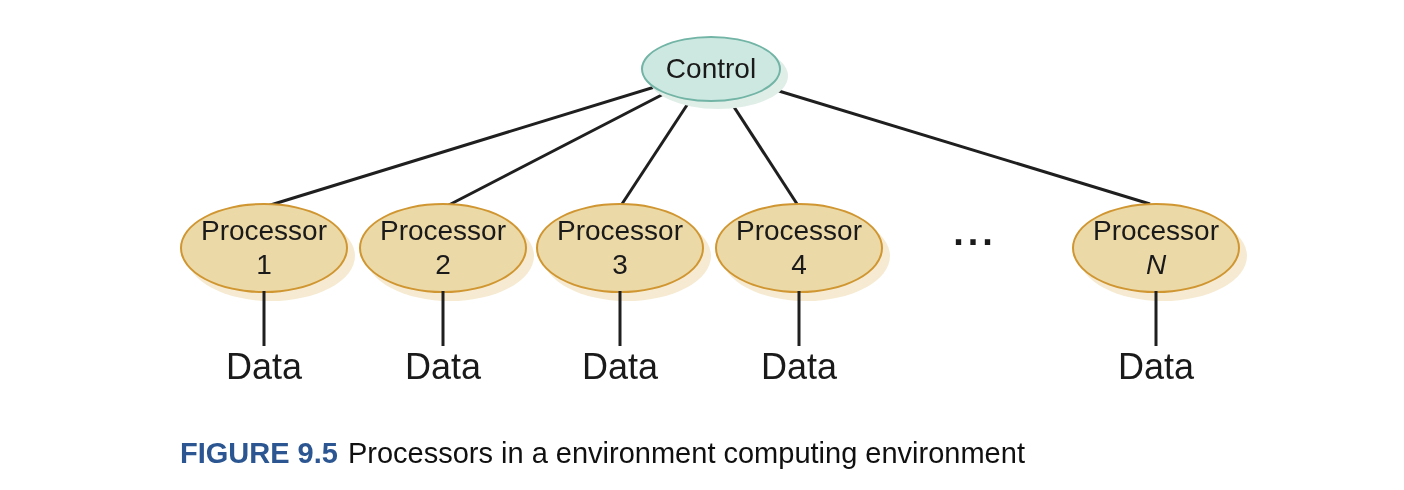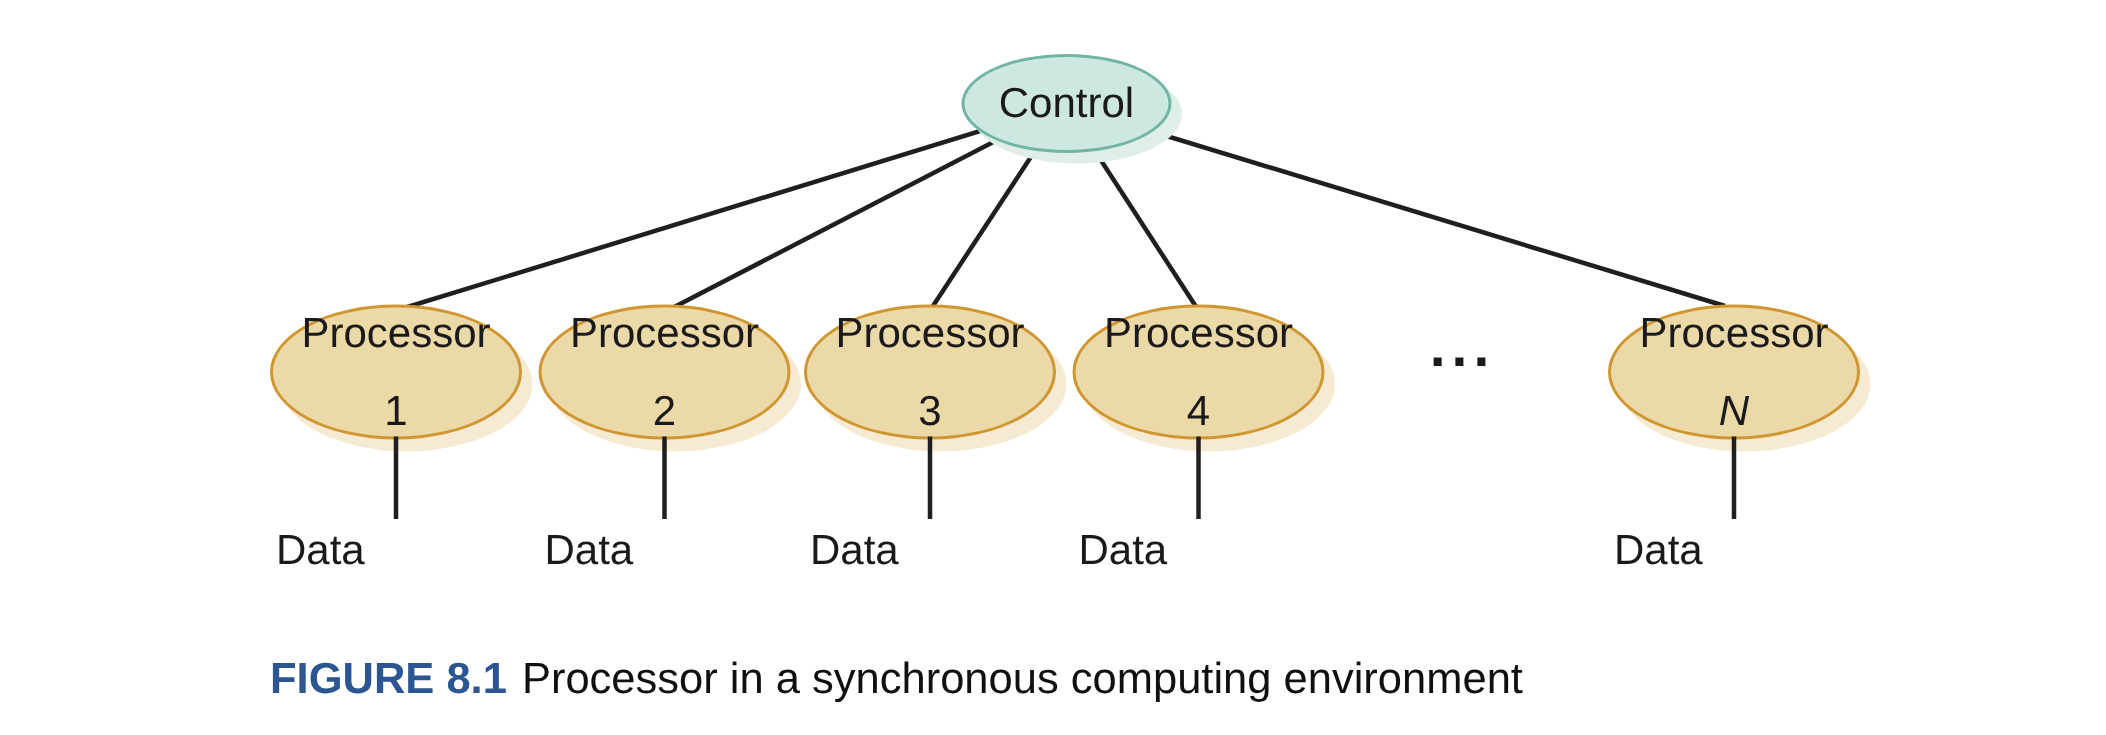--- a/index.html
+++ b/index.html
@@ -42,30 +42,29 @@
   }
 
   .proc {
     top: 203px;
     width: 168px; height: 90px;
     background: #ecd9a8;
     border: 2px solid #d09631;
     box-shadow: 7px 8px 0 #f6ebd2;
     font-size: 28px;
     line-height: 34px;
-    justify-content: space-between;
   }
 
   .dataset {
     position: absolute;
     z-index: 2;
     top: 350px;
     width: 160px;
-    text-align: left;
-    font-size: 28px;
+    text-align: center;
+    font-size: 36px;
     line-height: 33px;
   }
   .ds2 .num { margin-left: 8px; }
 
   .it { font-style: italic; }
 
   .ellipsis {
     position: absolute;
     z-index: 2;
     left: 935px; top: 212px;
@@ -151,16 +150,16 @@
     <div>Data</div>
   </div>
   <div class="dataset" style="left:719px">
     <div>Data</div>
   </div>
   <div class="dataset" style="left:1076px">
     <div>Data</div>
   </div>
 
   <div class="caption">
-    <span class="figlabel">FIGURE 8.1</span><span>Processor in a synchronous computing environment</span>
+    <span class="figlabel">FIGURE 9.5</span><span>Processors in a environment computing environment</span>
   </div>
 
 </div>
 
 </body></html>

